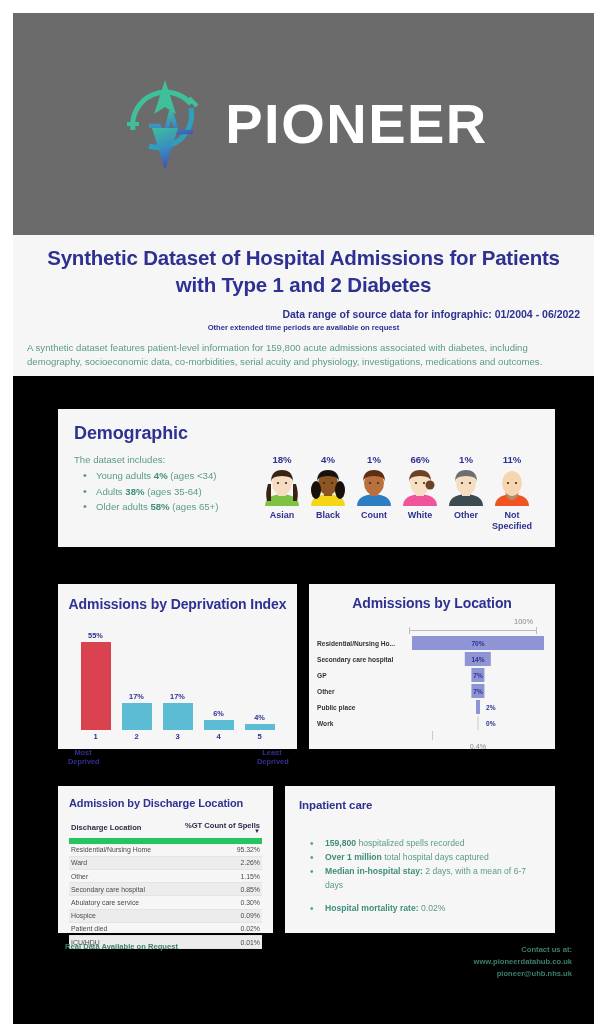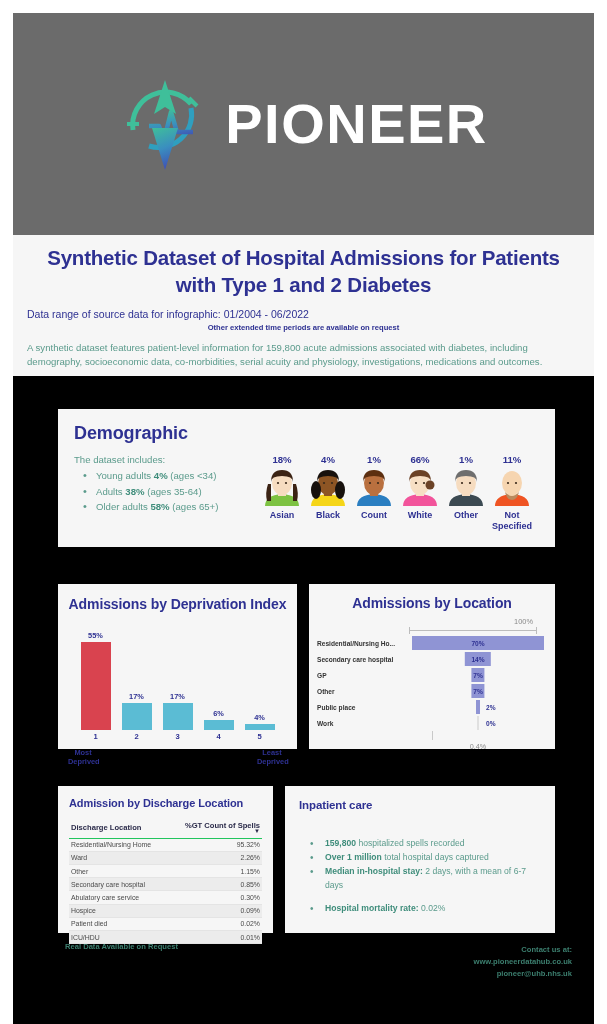--- a/index.html
+++ b/index.html
@@ -39,22 +39,22 @@
     position: absolute; left: 13px; top: 235px;
     width: 581px; height: 141px;
     background: #f6f6f6;
     padding: 9px 14px 0 14px;
   }
   .main-title {
     color: #2e3192; font-size: 20.5px; font-weight: bold;
     text-align: center; line-height: 1.32; letter-spacing: -0.2px;
   }
   .range-line {
-    color: #2e3192; font-size: 10.5px; font-weight: normal;
-    text-align: left; margin-top: 10px;
+    color: #2e3192; font-size: 10.5px; font-weight: bold;
+    text-align: right; margin-top: 10px;
   }
   .range-sub {
     color: #2e3192; font-size: 7.6px; font-weight: bold;
     text-align: center; margin-top: 3px;
   }
   .desc {
     color: #5b9b8c; font-size: 9.6px; line-height: 1.48;
     margin-top: 9px; text-align: left;
   }
 
@@ -142,21 +142,21 @@
   .funnel-foot { color: #8a8a8a; font-size: 7.2px; text-align: center; margin-left: 92px; margin-top: 2px; }
   .funnel-stem { width: 1px; height: 9px; background: #c9c9c9; margin: 0 auto; }
 
   
   .card-disch { left: 45px; top: 410px; width: 215px; height: 147px; padding: 11px 11px 8px 11px; }
   .disch-title { font-size: 11px; }
   table.disch { width: 100%; border-collapse: collapse; margin-top: 9px; }
   table.disch th {
     color: #2b2b4a; font-size: 7.6px; font-weight: bold;
     text-align: left; padding: 3px 2px 4px 2px;
-    border-bottom: 1px solid #22c55e;
+    border-bottom: 6px solid #22c55e;
     margin-top: 11px;
   }
   table.disch th.num { text-align: right; }
   table.disch td {
     color: #4a4a4a; font-size: 6.9px; padding: 2.6px 2px;
     border-bottom: 1px solid #e4e4e4;
   }
   table.disch td.num { text-align: right; }
   table.disch tr.alt td { background: #ececec; }
   .sort-caret { font-size: 6px; color: #2b2b4a; display: block; line-height: 0.6; }

